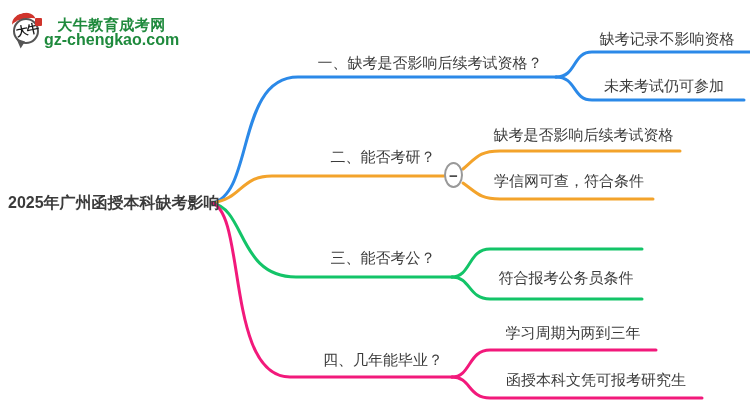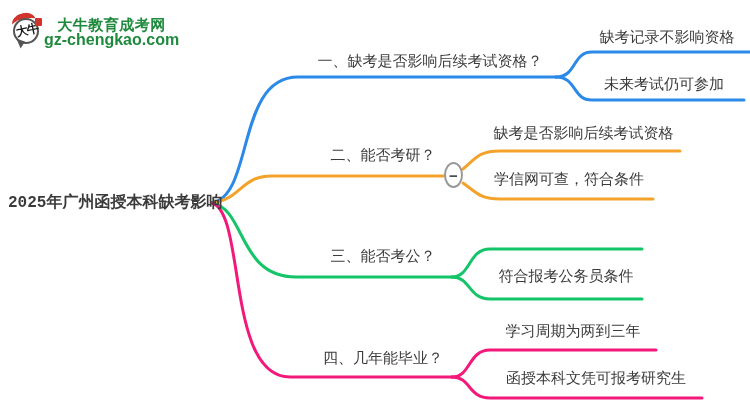--- a/index.html
+++ b/index.html
@@ -9,21 +9,21 @@
   }
   .stage{position:absolute;inset:0;width:750px;height:410px;}
   svg.links{position:absolute;left:0;top:0;width:750px;height:410px;}
   svg.links path{fill:none;stroke-width:3;stroke-linecap:round;}
   .l-b1{stroke:var(--branch1);}
   .l-b2{stroke:var(--branch2);}
   .l-b3{stroke:var(--branch3);}
   .l-b4{stroke:var(--branch4);}
   .node{
     position:absolute;color:var(--text);white-space:nowrap;
-    text-align:center;font-weight:500;line-height:20px;font-size:15px;font-family:Liberation Mono, monospace;
+    text-align:center;font-weight:500;line-height:20px;font-size:15px;
   }
   .root-node{
     left:8px;top:193px;width:200px;font-size:16px;font-weight:600;
     text-align:left;line-height:20px;
   }
   .collapse-btn{
     position:absolute;left:444px;top:162px;width:19px;height:26px;
     background:#fff;border:2px solid var(--collapse_stroke);border-radius:50%;
     box-sizing:border-box;display:flex;align-items:center;justify-content:center;
     color:#444;font-size:15px;font-weight:700;line-height:1;cursor:pointer;

